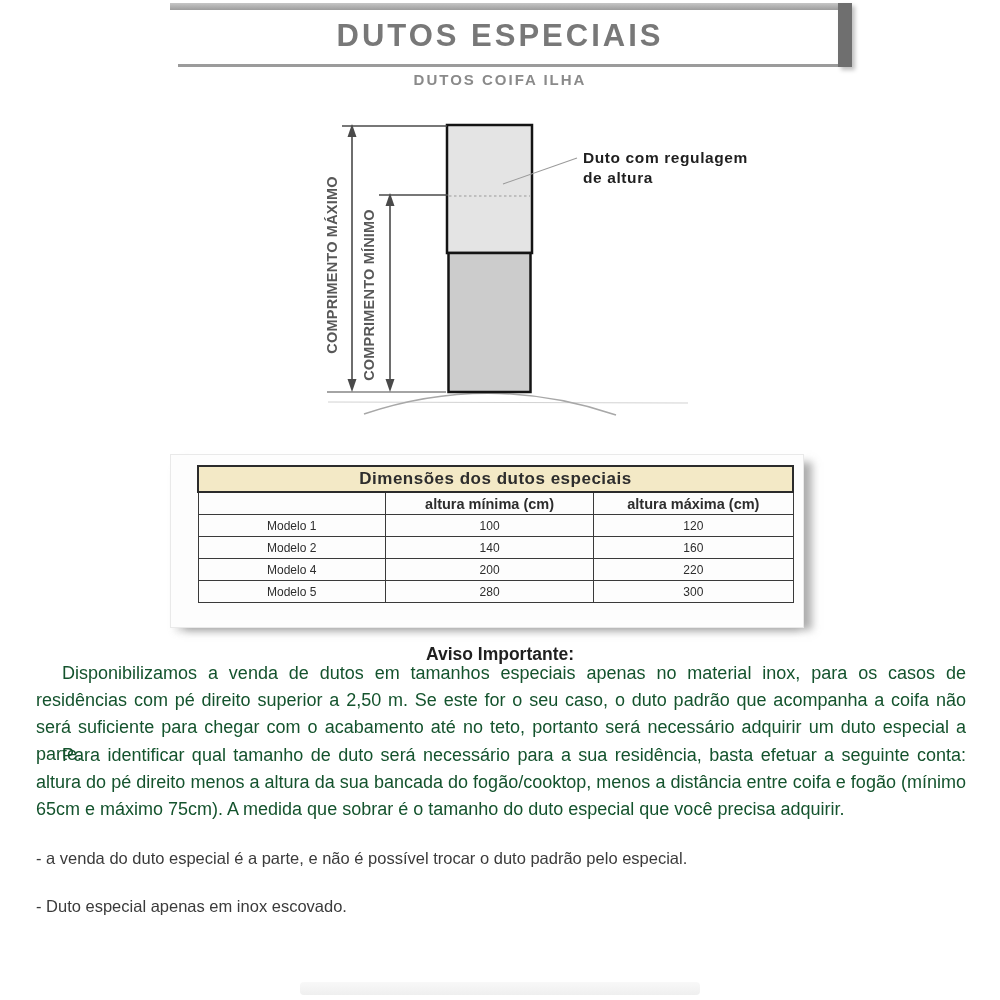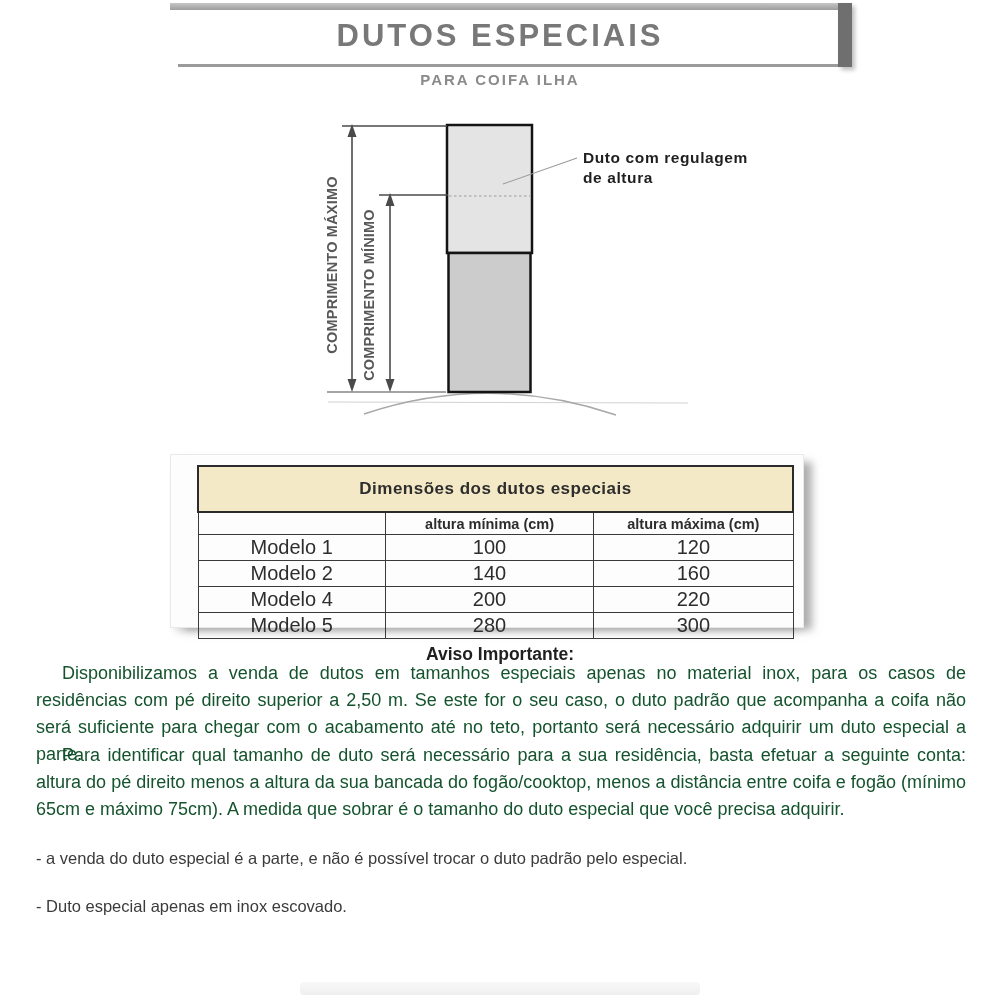--- a/index.html
+++ b/index.html
@@ -45,24 +45,24 @@
   table.dims{
     position:absolute;left:26px;top:10px;width:597px;
     border-collapse:collapse;table-layout:fixed;
   }
   table.dims col.c1{width:31.5%;} table.dims col.c2{width:35%;} table.dims col.c3{width:33.5%;}
   table.dims th,table.dims td{
     border:1.5px solid #3a3a3a;text-align:center;padding:1px 2px;color:#2d2d2d;
   }
   table.dims .title-cell{
     background:#f3e9c6;font-size:17px;font-weight:bold;letter-spacing:0.5px;
-    border:2px solid #2b2b2b;padding:12px;
+    border:2px solid #2b2b2b;padding:2px;
   }
   table.dims .col-head{font-size:14.5px;font-weight:bold;height:19px;}
-  table.dims td{font-size:20px;height:19px;}
+  table.dims td{font-size:12px;height:19px;}
 
   
   .aviso-heading{
     left:0;top:632px;width:1000px;text-align:center;
     font-size:17.5px;font-weight:bold;color:#1f1f1f;margin-top:12px;
   }
   .para{
     left:36px;width:930px;margin:0;font-size:18px;line-height:1.5;
     text-align:justify;text-indent:26px;color:#14532d;
   }
@@ -82,21 +82,21 @@
 <body>
 
 <div>
 
   <div class="abs banner">
     <div class="banner-top-bar"></div>
     <div class="banner-title">DUTOS ESPECIAIS</div>
     <div class="banner-rule"></div>
     <div class="banner-end-block"></div>
   </div>
-  <div class="abs subtitle">PARA COIFA ILHA</div>
+  <div class="abs subtitle">DUTOS COIFA ILHA</div>
 
   <svg class="abs diagram" viewBox="280 105 520 335" xmlns="http://www.w3.org/2000/svg">
 
     <path d="M 328 402 L 688 403" stroke="#d2d2d2" stroke-width="1" fill="none"></path>
     <path d="M 364 414 Q 489 372 616 415" stroke="#a8a8a8" stroke-width="1.5" fill="none"></path>
 
     <rect x="447" y="125" width="85" height="128" fill="#e4e4e4" stroke="#141414" stroke-width="2.5"></rect>
     <rect x="448.5" y="253" width="82" height="139" fill="#cccccc" stroke="#141414" stroke-width="2.5"></rect>
     <path d="M 449 196 H 530" stroke="#9a9a9a" stroke-width="1.2" stroke-dasharray="2.5 2.5" fill="none"></path>
 

